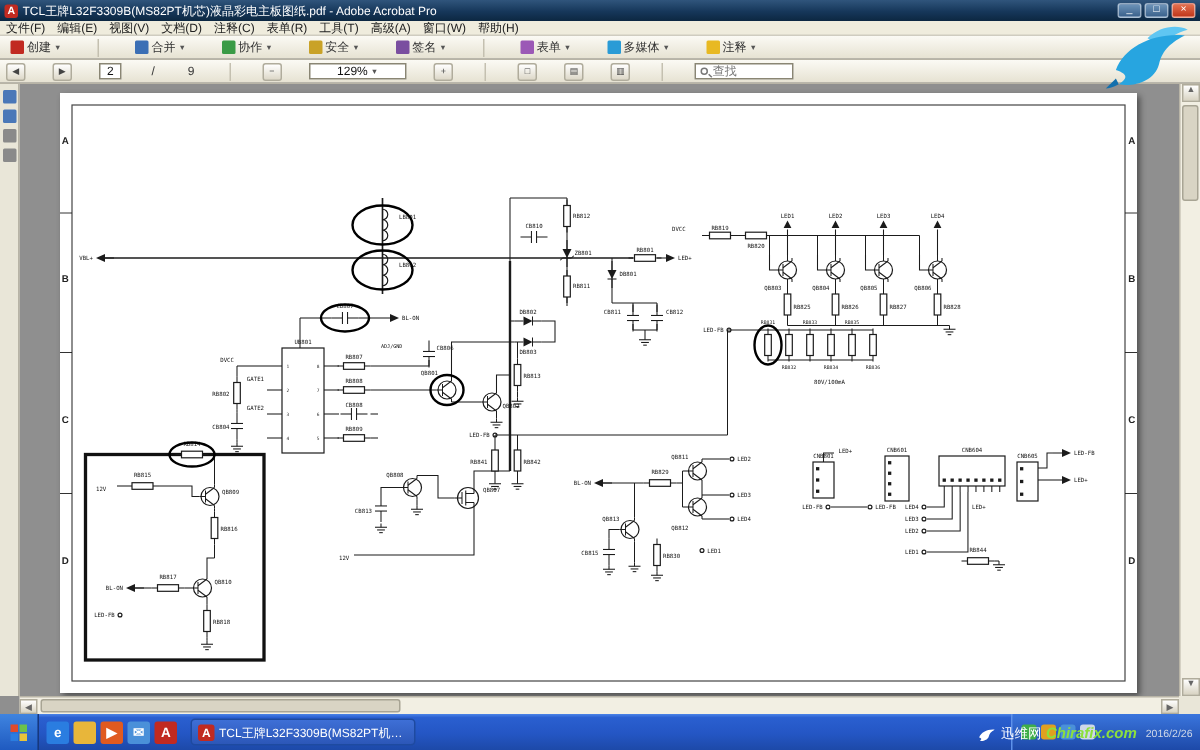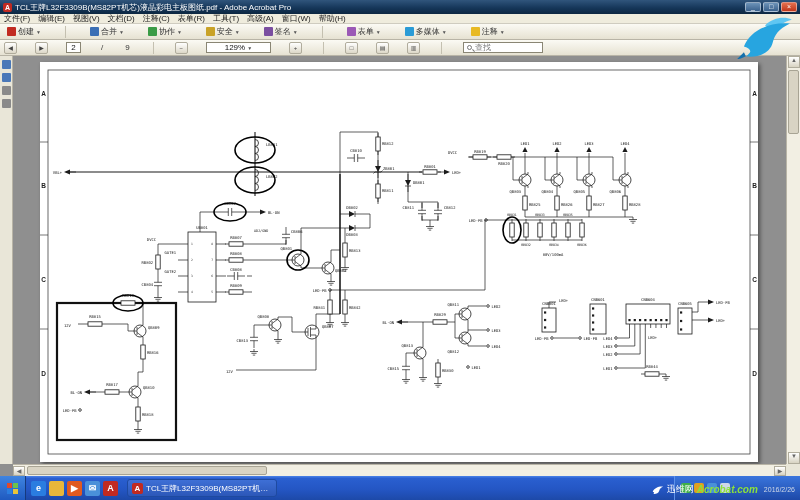--- a/index.html
+++ b/index.html
@@ -35,21 +35,21 @@
   .caret{font-size:5px;color:#555}
   .sep{width:1px;height:12px;background:#c4c0b0;margin:0 3px;flex:0 0 auto}
   .navbtn{min-width:13px;height:12px;border:1px solid #b0ac9c;border-radius:2px;
     background:linear-gradient(#fff,#ddd8c8);font-size:6px;color:#444;text-align:center;
     line-height:10px;padding:0 1px}
   .pagebox{width:15px;height:11px;background:#fff;border:1px solid #8a8674;font-size:8px;
     text-align:center;line-height:10px;color:#111}
   .pagecount{font-size:8px;color:#333;padding:0 2px;white-space:nowrap}
   .zoombox{height:11px;background:#fff;border:1px solid #8a8674;font-size:8px;color:#111;
     padding:0 18px;display:flex;align-items:center;gap:2px}
-  .findbox{width:80px;height:11px;background:#fff;border:1px solid #8a8674;font-size:8px;
+  .findbox{width:66px;height:11px;background:#fff;border:1px solid #8a8674;font-size:8px;
     color:#777;padding:0 3px;display:flex;align-items:center;gap:3px}
   .mag{width:5px;height:5px;border:1px solid #777;border-radius:50%;position:relative;flex:0 0 auto}
   .mag::after{content:"";position:absolute;left:4px;top:4px;width:3px;height:1px;background:#777;transform:rotate(45deg)}
 
   
   .panelbar{position:absolute;left:0;top:56px;width:13px;height:408px;background:#e9e6d8;
     border-right:1px solid #b8b4a6;display:flex;flex-direction:column;align-items:center;
     padding-top:4px;gap:4px;z-index:10}
   .picon{width:9px;height:9px;border-radius:1px}
 
@@ -1081,17 +1081,17 @@
     <path d="M30,12 C38,4 50,2 58,6 C50,8 44,12 40,18 Z" fill="#5fc6f2"></path>
     <path d="M8,34 C14,18 34,8 56,10 C44,16 40,22 38,30 C35,42 20,46 10,44 C16,40 17,37 8,34 Z" fill="#27a5e0"></path>
     <path d="M10,44 C6,46 3,47 1,47 C4,44 6,42 8,40 Z" fill="#1470ad"></path>
   </svg>
 
   <div class="wm-bottom">
     <svg width="13" height="11" viewBox="0 0 60 48">
       <path d="M8,34 C14,18 34,8 56,10 C44,16 40,22 38,30 C35,42 20,46 10,44 C16,40 17,37 8,34 Z" fill="#ffffff"></path>
     </svg>
     <span class="wm-site">迅维网</span>
-    <span class="wm-domain">Acrobat.com</span>
+    <span class="wm-domain">Chirafix.com</span>
     <span class="wm-date">2016/2/26</span>
   </div>
 
 </div>
 
 </body></html>

